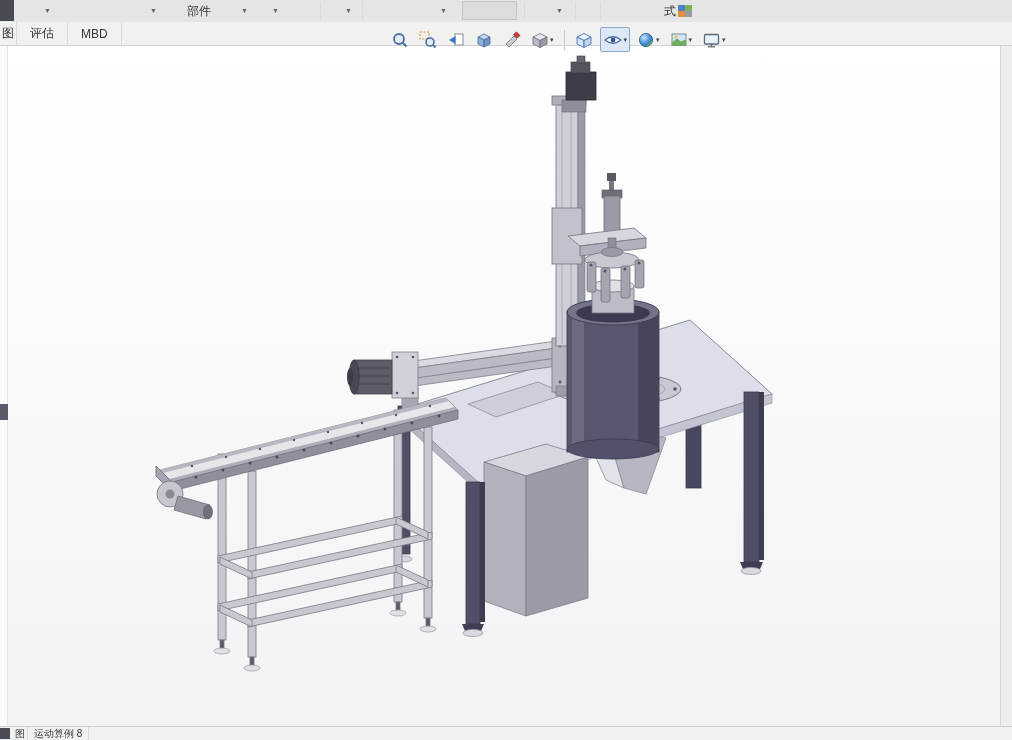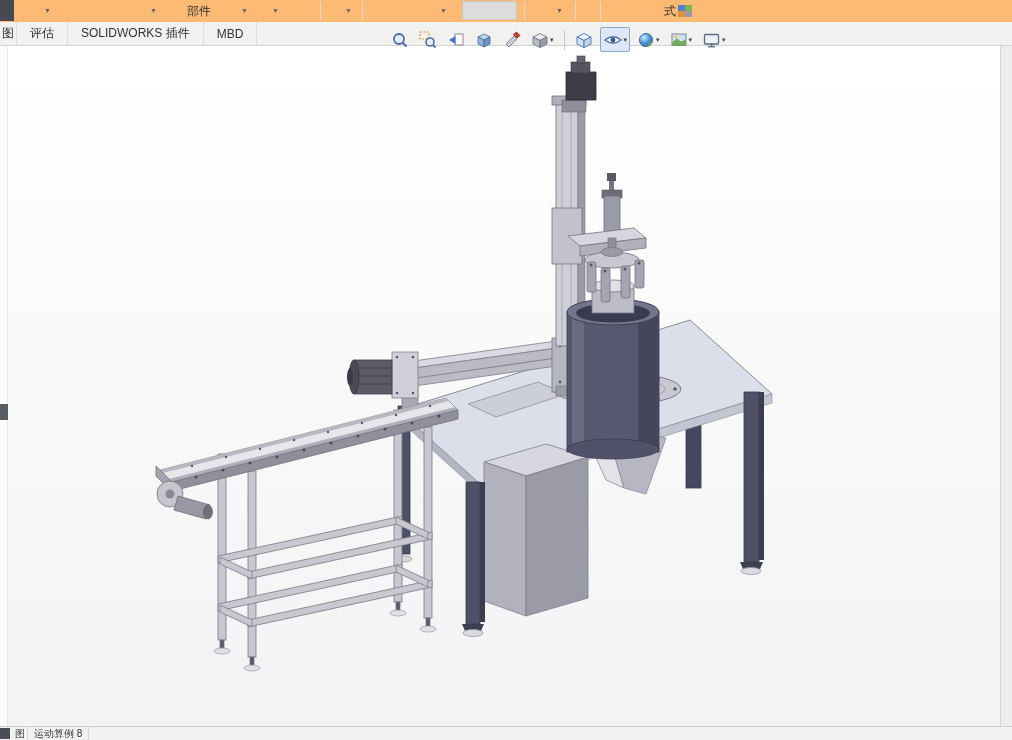--- a/index.html
+++ b/index.html
@@ -1,21 +1,21 @@
 <!DOCTYPE html>
 <html><head>
 <meta charset="utf-8">
 <style>
   *{margin:0;padding:0;box-sizing:border-box}
   html,body{width:1012px;height:740px}
   body{font-family:"Liberation Sans","DejaVu Sans",sans-serif;background:#fff;overflow:hidden}
   .app{position:relative;width:1012px;height:740px;overflow:hidden;background:#fff}
 
   
-  .ribbon-row{position:absolute;left:0;top:0;width:100%;height:33px;background:#fdba74;border-bottom:1px solid #e3e3e3}
+  .ribbon-row{position:absolute;left:0;top:0;width:100%;height:33px;background:#e5e5e5;border-bottom:1px solid #e3e3e3}
   .app-icon{position:absolute;left:0;top:0;width:14px;height:21px;background:#474a52}
   .rb-arrow{position:absolute;top:7px;font-size:7px;color:#666;line-height:1}
   .rb-label{position:absolute;top:3px;font-size:12px;color:#333;white-space:nowrap}
   .rb-sep{position:absolute;top:2px;width:1px;height:18px;background:#dadada}
   .rb-disabled{position:absolute;left:462px;top:1px;width:55px;height:19px;background:#dcdcdc;border:1px solid #c6c6c6}
   .mini-icon{position:absolute;left:678px;top:5px;width:14px;height:12px;display:grid;grid-template-columns:7px 7px;grid-template-rows:6px 6px}
   .mini-icon span{display:block}
 
   
   .tab-row{position:absolute;left:0;top:22px;width:100%;height:24px;background:#f1f1f0;border-bottom:1px solid #d2d2d2;display:flex;align-items:stretch}
@@ -73,23 +73,20 @@
   </div>
 
   <div class="tab-row">
     <div class="ctab partial">
         <span>图</span>
       </div>
     <div class="ctab">
         <span>评估</span>
       </div>
     <div class="ctab">
-        <span>SOLIDWORKS 插件</span>
-      </div>
-    <div class="ctab">
         <span>MBD</span>
       </div>
   </div>
 
   <div class="viewport">
 
     <svg class="model-svg" viewBox="0 46 1012 680">
 
       <g>
         <rect x="398" y="406" width="12" height="148" fill="#4f4f66" stroke="#39394e" stroke-width=".8"></rect>

